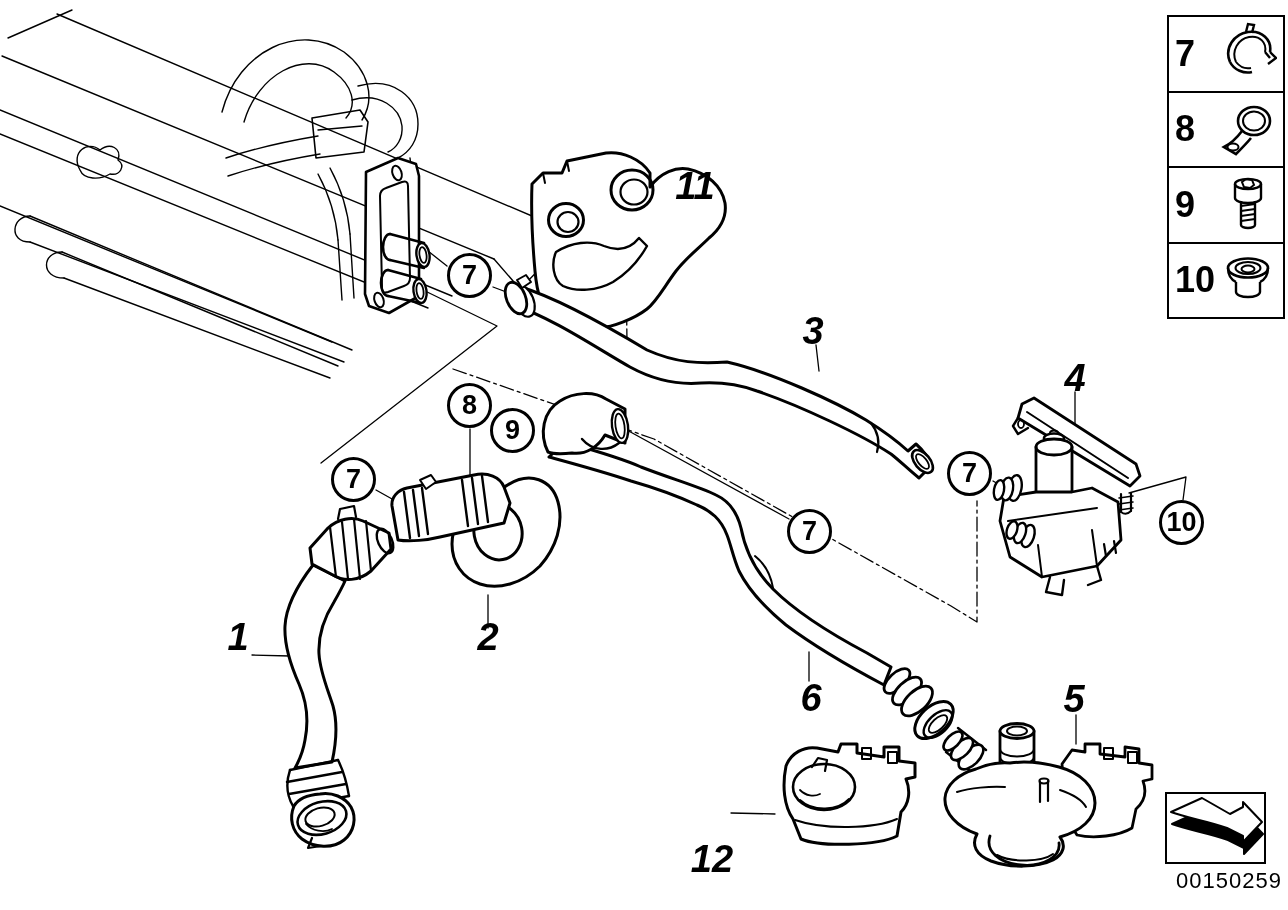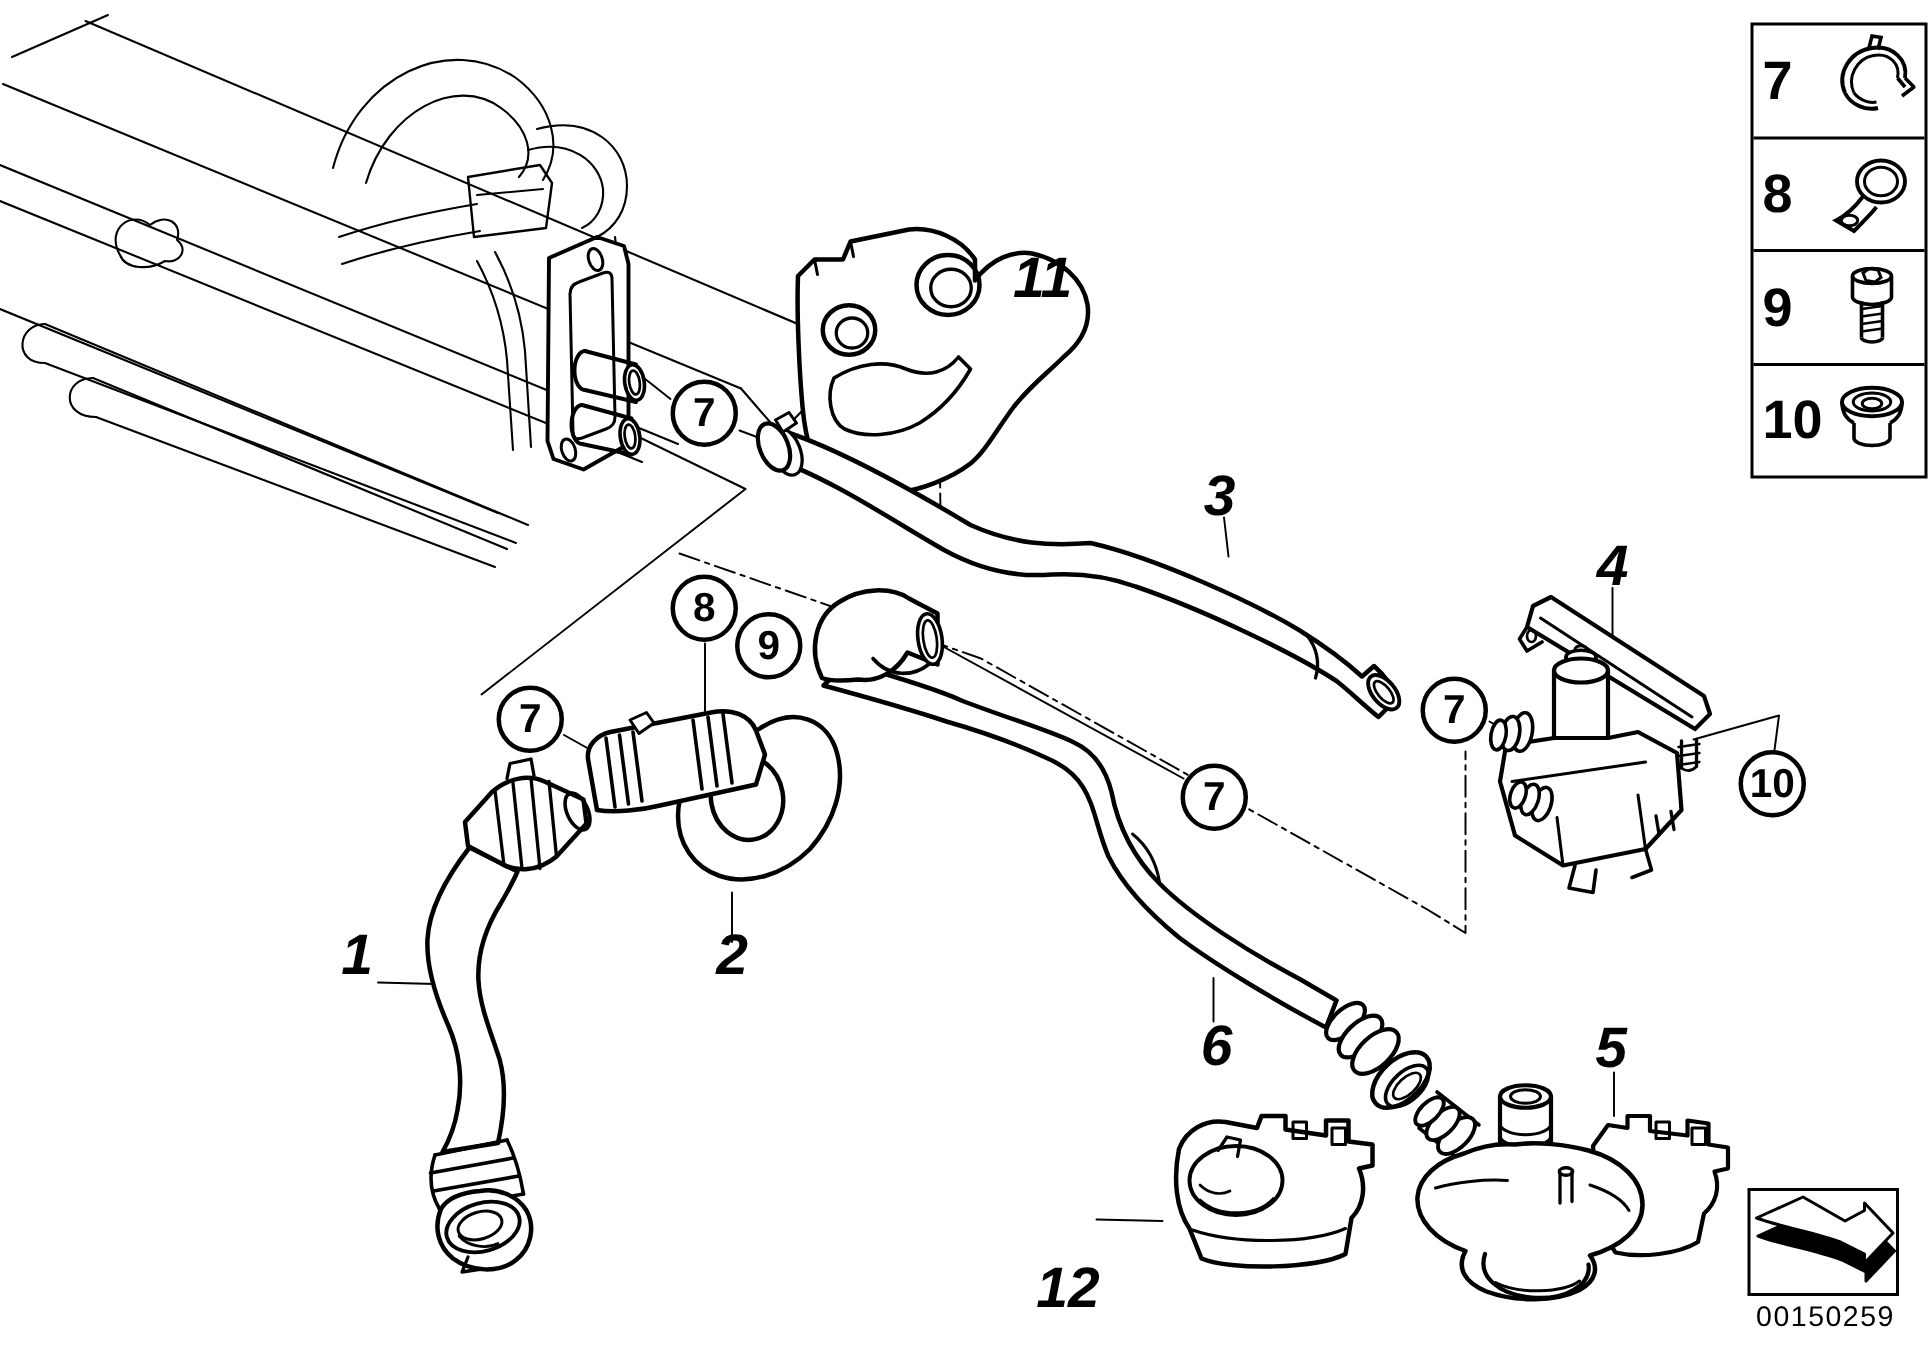--- a/index.html
+++ b/index.html
@@ -13,22 +13,22 @@
   .plabel{position:absolute;transform:translate(-50%,-50%);font-weight:bold;font-size:38px;
           line-height:1;z-index:4;font-style:italic;}
   #legend{position:absolute;left:1167px;top:15px;width:118px;height:304px;border:2px solid #000;
           display:flex;flex-direction:column;box-sizing:border-box;background:#fff;z-index:6;}
   .legend-cell{flex:1;display:flex;align-items:center;border-bottom:2px solid #000;padding:0 4px;}
   .legend-cell:last-child{border-bottom:none;}
   .legend-num{font-weight:bold;font-size:36px;width:44px;text-align:left;padding-left:2px;}
   .legend-icon{margin-left:auto;margin-right:2px;}
   #docbox{position:absolute;left:1165px;top:792px;width:101px;height:72px;border:2px solid #000;
           box-sizing:border-box;background:#fff;z-index:6;}
-  #docnum{position:absolute;left:1152px;top:868px;width:130px;text-align:center;
-          font-size:19px;letter-spacing:1px;z-index:6;}
+  #docnum{position:absolute;left:1152px;top:868px;width:130px;text-align:right;
+          font-size:22px;letter-spacing:1px;z-index:6;}
 </style>
 </head>
 <body>
 
 <div id="stage">
 
   <svg id="lineart" width="1288" height="910" viewBox="0 0 1288 910" fill="none" stroke="#000" stroke-linecap="round" stroke-linejoin="round">
 
     <g stroke-width="1.4">
       <path d="M 8,38 L 72,10"></path>

